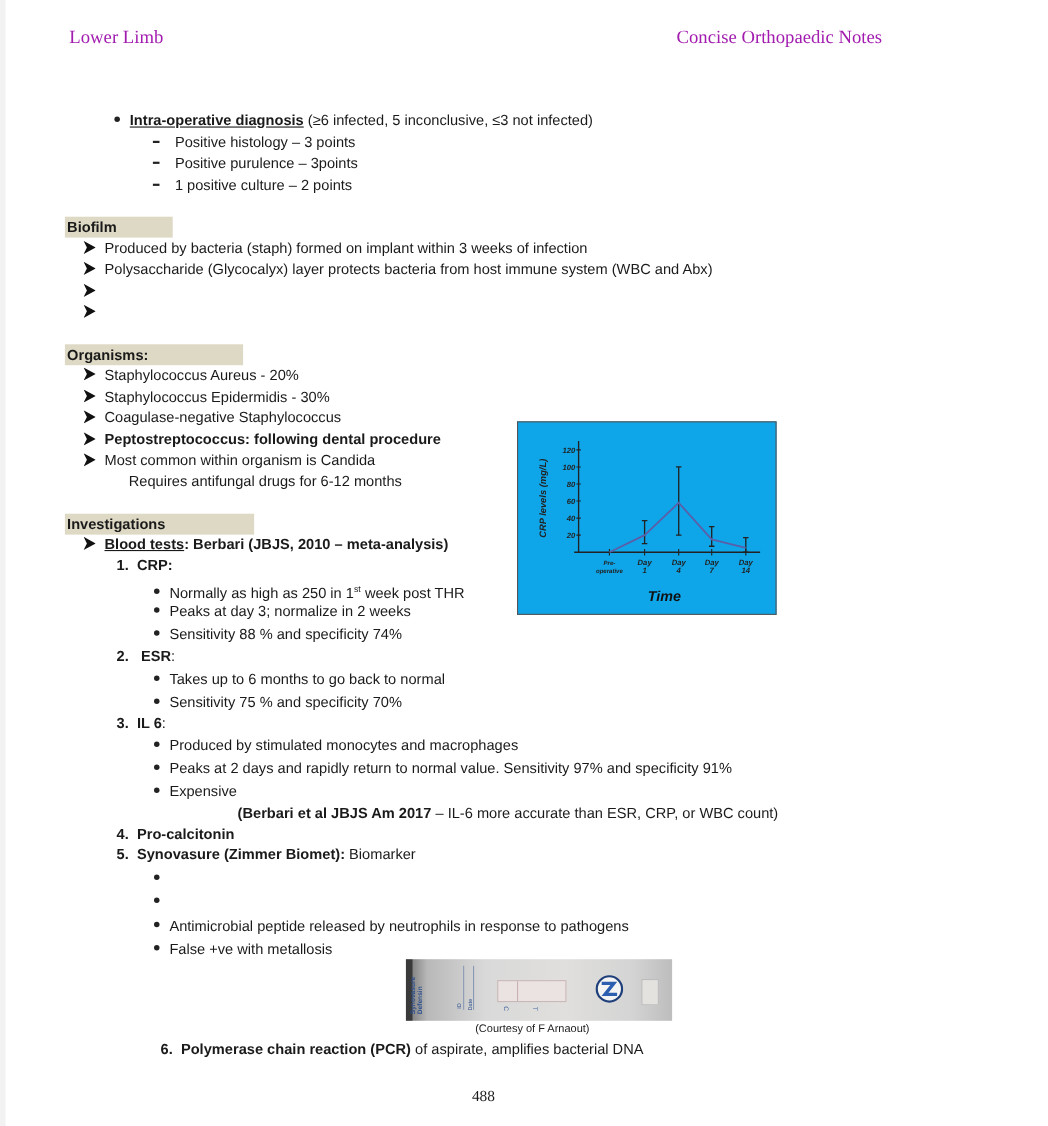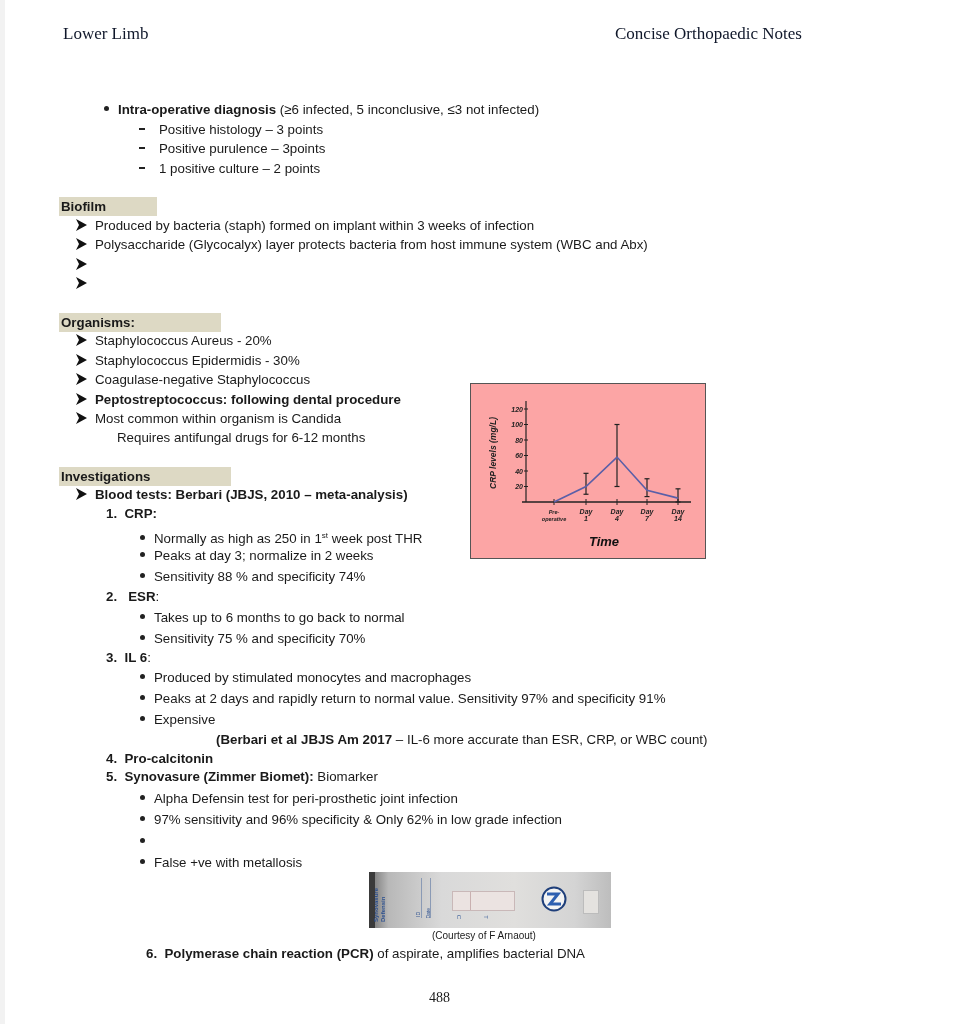--- a/index.html
+++ b/index.html
@@ -2,29 +2,29 @@
 <html><head>
 <meta charset="utf-8">
 <style>
   html, body { margin: 0; padding: 0; }
   body {
     width: 953px; height: 1024px; background: #ffffff; position: relative; overflow: hidden;
     font-family: "Liberation Sans", "DejaVu Sans", sans-serif; color: #1a1a1a;
   }
   .left-strip { position: absolute; left: 0; top: 0; width: 5px; height: 1024px; background: #f2f2f2; }
   .abs { position: absolute; white-space: nowrap; }
-  .hdr { font-family: "Liberation Serif", "DejaVu Serif", serif; font-size: 17px; color: #0f172a; top: 24px; }
+  .hdr { font-family: "Liberation Serif", "DejaVu Serif", serif; font-size: 17px; color: #a21caf; top: 24px; }
   .t { font-size: 13.3px; line-height: 18px; }
   .b { font-weight: bold; }
-  .u { }
+  .u { text-decoration: underline; }
   .sec { background: #ddd9c4; font-weight: bold; font-size: 13.3px; height: 19px; line-height: 19px; padding-left: 2px; }
   .arrow { display: inline-block; width: 11px; height: 12px; margin-right: 8px; vertical-align: -1px; }
   .dash { display: inline-block; width: 6px; height: 2px; background: #222; vertical-align: 4px; margin-right: 14px; }
   .dot { display: inline-block; width: 5px; height: 5px; border-radius: 50%; background: #222; vertical-align: 3px; margin-right: 9px; }
-  .chart-box { position: absolute; left: 470px; top: 383px; width: 234px; height: 174px; border: 1px solid #555; background: #fca5a5; }
+  .chart-box { position: absolute; left: 470px; top: 383px; width: 234px; height: 174px; border: 1px solid #555; background: #0ea5e9; }
   .photo { position: absolute; left: 369px; top: 872px; width: 242px; height: 56px;
     background: linear-gradient(90deg, #6e6e6e 0%, #b8b8b8 8%, #d9d9d9 30%, #e0dfdd 60%, #d4d4d4 85%, #bdbdbd 100%); overflow: hidden; }
   .page-num { font-family: "Liberation Serif", "DejaVu Serif", serif; font-size: 14px; }
 </style>
 </head>
 <body>
 
 <div class="left-strip"></div>
 
 <div class="abs hdr" style="left:63px;">Lower Limb</div>
@@ -136,23 +136,23 @@
 
 <div class="abs t" style="left:106px; top:649px;"><span class="b">3.</span>&nbsp;&nbsp;<span class="b">IL 6</span><span>:</span></div>
 <div class="abs t" style="left:140px; top:669px;"><span class="dot"></span><span>Produced by stimulated monocytes and macrophages</span></div>
 <div class="abs t" style="left:140px; top:690px;"><span class="dot"></span><span>Peaks at 2 days and rapidly return to normal value. Sensitivity 97% and specificity 91%</span></div>
 <div class="abs t" style="left:140px; top:711px;"><span class="dot"></span><span>Expensive</span></div>
 <div class="abs t" style="left:216px; top:731px;"><span class="b">(Berbari et al JBJS Am 2017</span><span> – IL-6 more accurate than ESR, CRP, or WBC count)</span></div>
 
 <div class="abs t b" style="left:106px; top:750px;"><span>4.</span>&nbsp;&nbsp;<span>Pro-calcitonin</span></div>
 
 <div class="abs t" style="left:106px; top:768px;"><span class="b">5.</span>&nbsp;&nbsp;<span class="b">Synovasure (Zimmer Biomet):</span><span> Biomarker</span></div>
-<div class="abs t" style="left:140px; top:790px;"><span class="dot"></span><span>Alpha Defensin test for peri-prosthetic joint infection</span></div>
-<div class="abs t" style="left:140px; top:811px;"><span class="dot"></span><span>97% sensitivity and 96% specificity &amp; Only 62% in low grade infection</span></div>
-<div class="abs t" style="left:140px; top:833px;"><span class="dot"></span></div>
+<div class="abs t" style="left:140px; top:790px;"><span class="dot"></span></div>
+<div class="abs t" style="left:140px; top:811px;"><span class="dot"></span></div>
+<div class="abs t" style="left:140px; top:833px;"><span class="dot"></span><span>Antimicrobial peptide released by neutrophils in response to pathogens</span></div>
 <div class="abs t" style="left:140px; top:854px;text-align:right;"><span class="dot"></span><span>False +ve with metallosis</span></div>
 
 <div class="photo">
   <div style="position:absolute; left:0; top:0; width:6px; height:56px; background:#3a3a3a;"></div>
   <div style="position:absolute; left:4px; top:6px; width:14px; height:44px; writing-mode:vertical-rl; transform:rotate(180deg); font-size:6px; color:#2b4f8f; font-weight:bold; line-height:7px;">Synovasure Defensin</div>
   <div style="position:absolute; left:52px; top:6px; width:1px; height:40px; background:#8a9ab5;"></div>
   <div style="position:absolute; left:61px; top:6px; width:1px; height:40px; background:#8a9ab5;"></div>
   <div style="position:absolute; left:46px; top:40px; font-size:5px; color:#2b4f8f; writing-mode:vertical-rl; transform:rotate(180deg);">ID</div>
   <div style="position:absolute; left:56px; top:36px; font-size:5px; color:#2b4f8f; writing-mode:vertical-rl; transform:rotate(180deg);">Date</div>
   <div style="position:absolute; left:83px; top:19px; width:61px; height:18px; border:1px solid #c9b8b8; background:#ebe3e1;">

